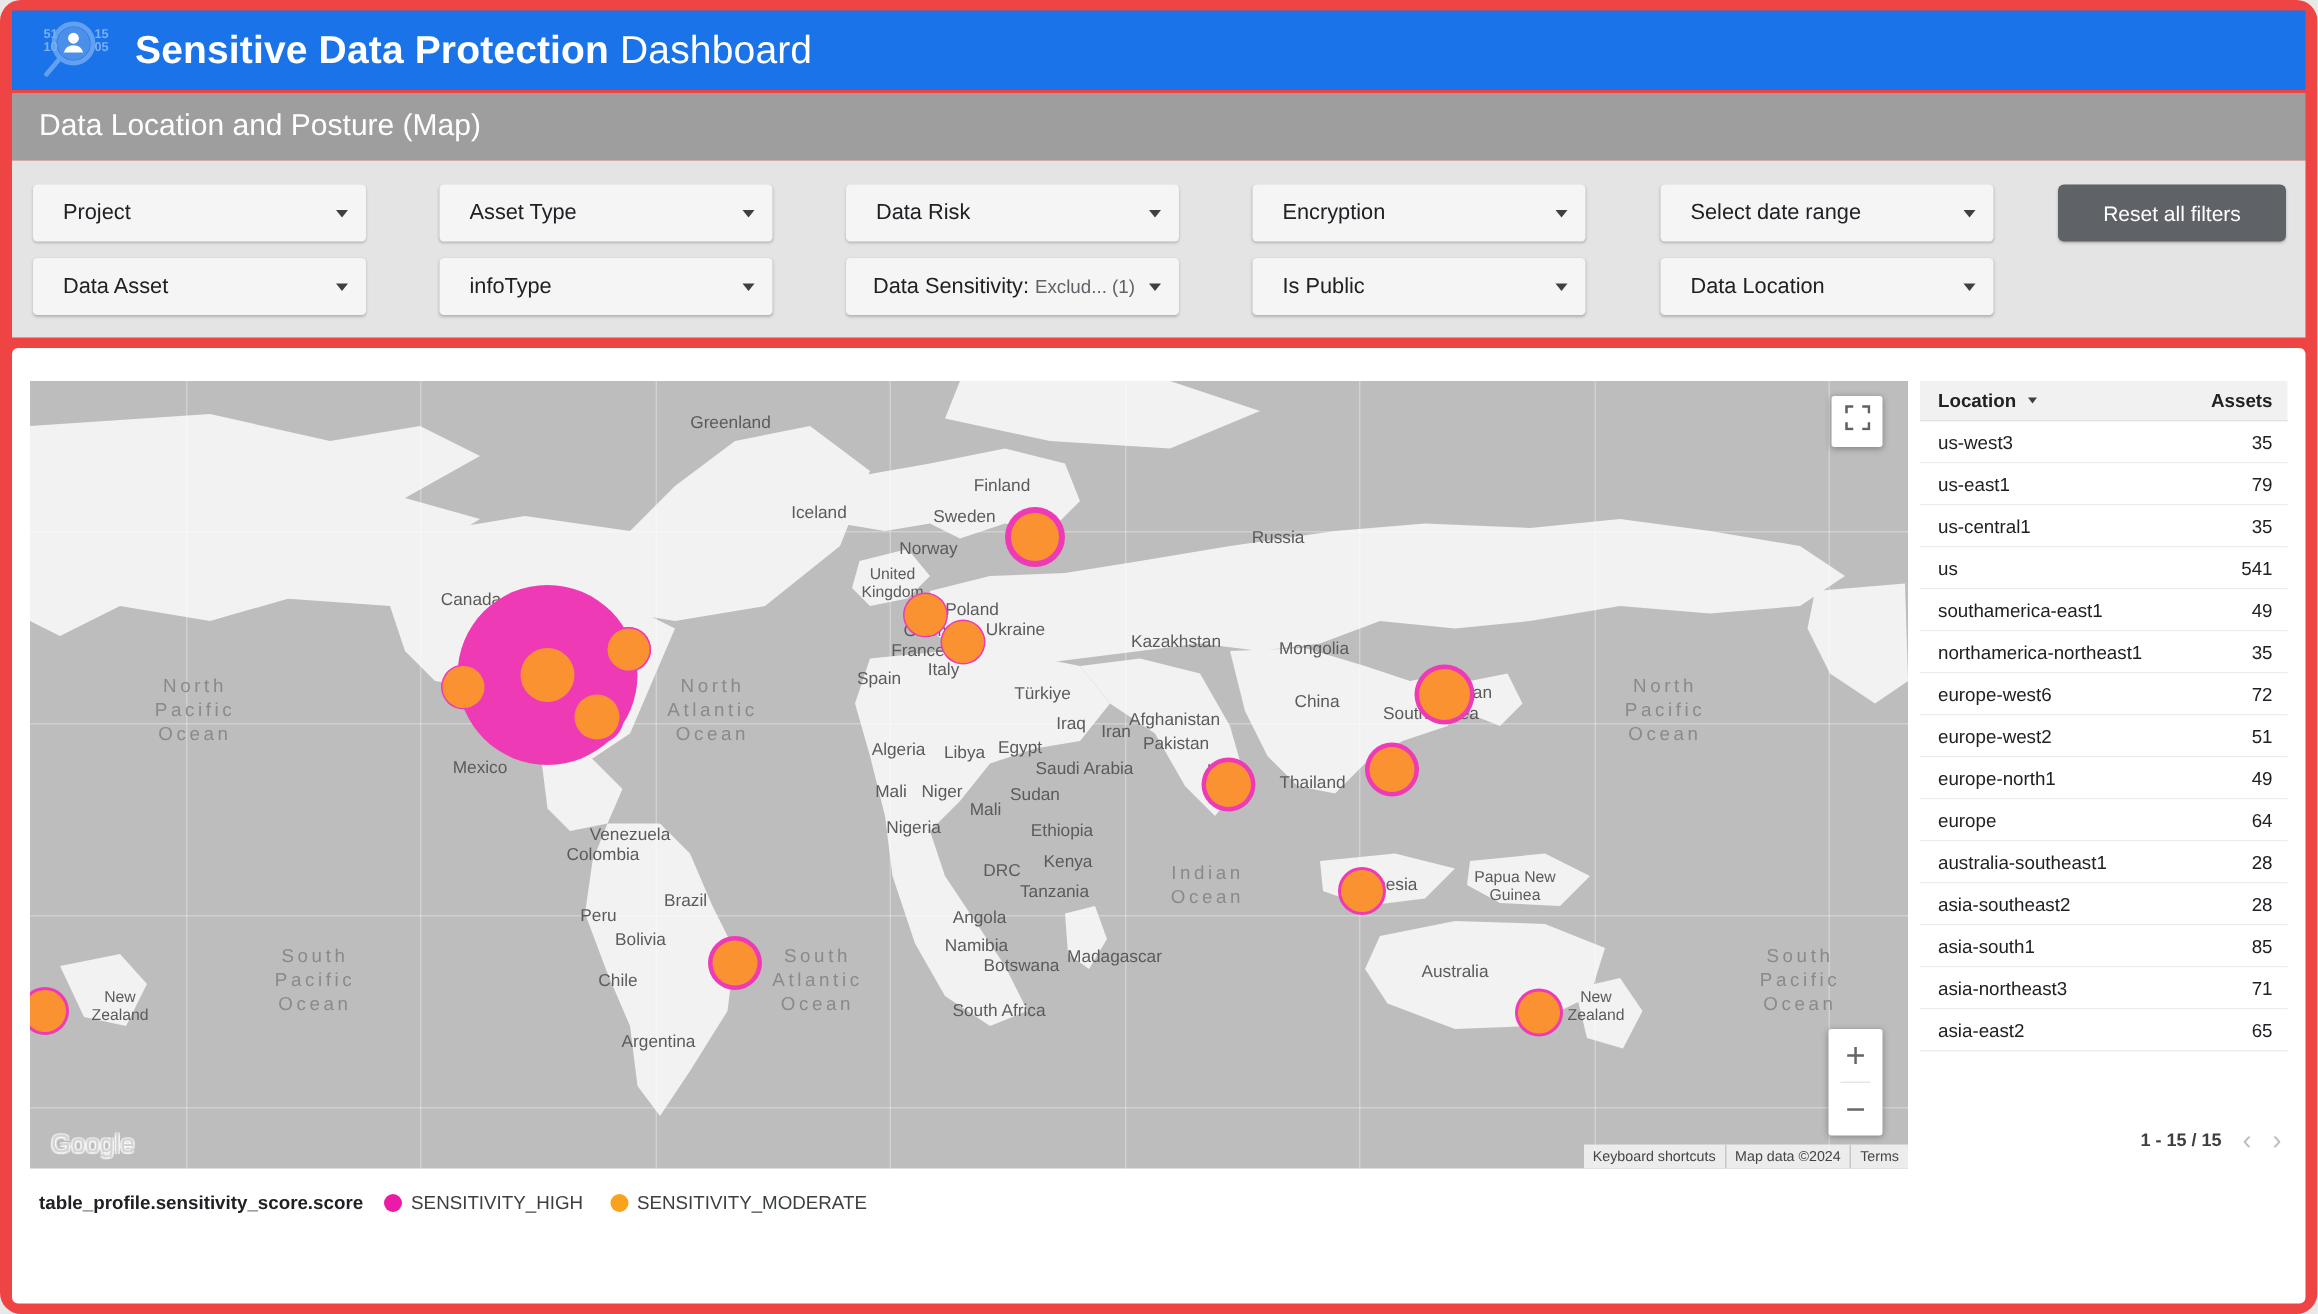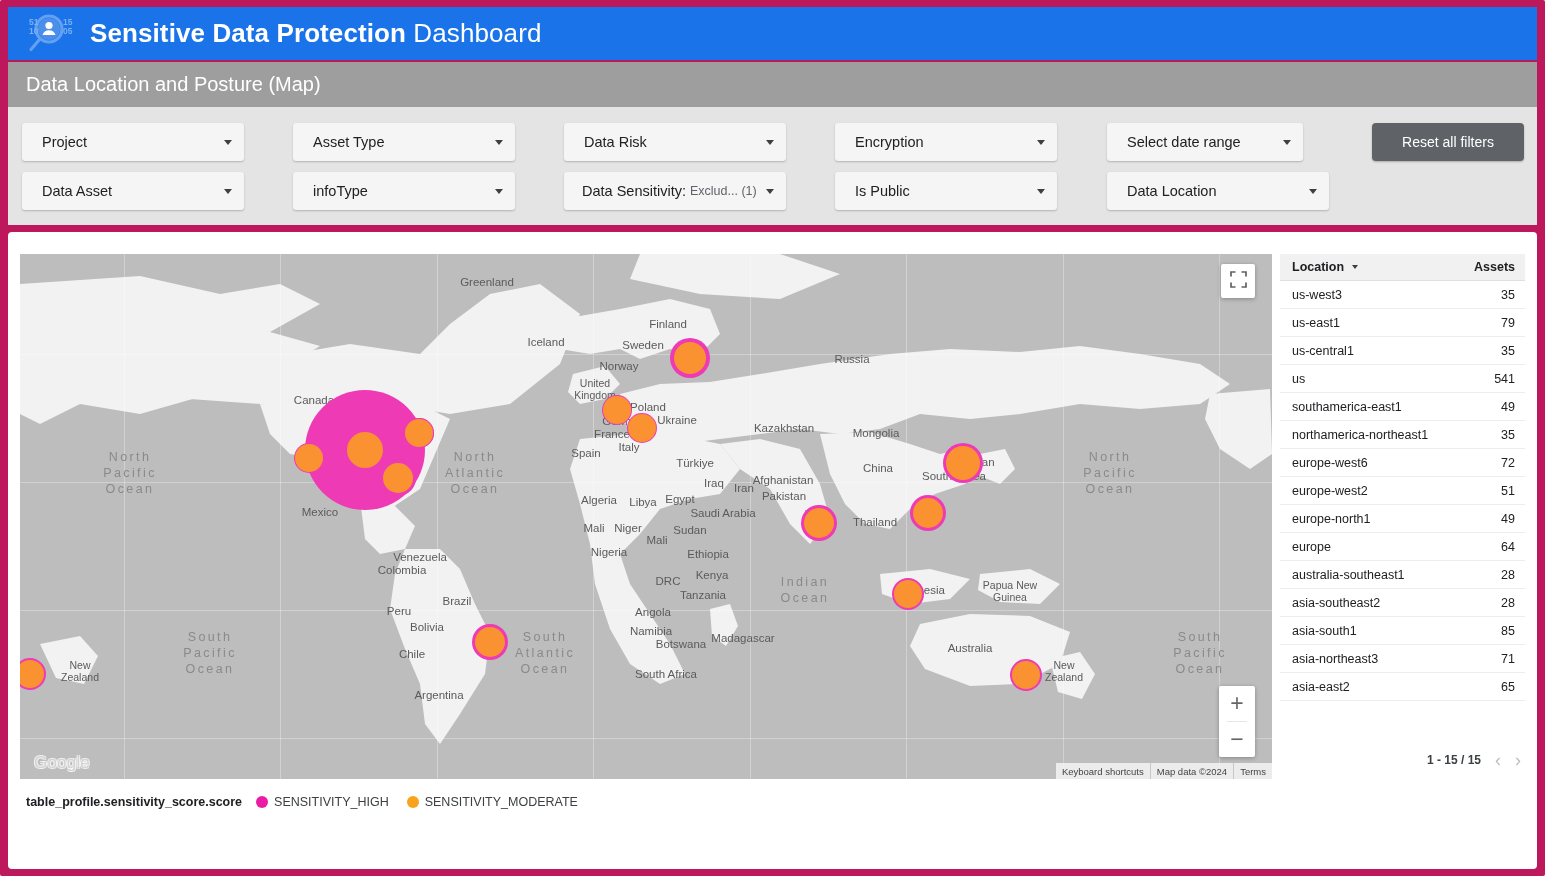--- a/index.html
+++ b/index.html
@@ -5,22 +5,22 @@
   * { box-sizing: border-box; margin: 0; padding: 0; }
   html, body {
     width: 1545px; height: 876px;
     background: #e8e8e8;
     font-family: "Liberation Sans", sans-serif;
     overflow: hidden;
   }
   #app {
     position: relative;
     width: 1545px; height: 876px;
-    background: #be185d;
-    border-radius: 2px;
+    background: #ef4444;
+    border-radius: 14px;
     overflow: hidden;
   }
 
   
   .header {
     position: absolute; left: 8px; top: 7px;
     width: 1529px; height: 53px;
     background: #1a73e8;
     display: flex; align-items: center;
     padding-left: 14px;
@@ -255,21 +255,21 @@
       <span class="caret"></span>
     </div>
     <div class="filter" style="left:556px; top:16px; width:222px;gap:11px;">
       <span class="flabel">Data Risk</span>
       <span class="caret"></span>
     </div>
     <div class="filter" style="left:827px; top:16px; width:222px;">
       <span class="flabel">Encryption</span>
       <span class="caret"></span>
     </div>
-    <div class="filter" style="left:1099px; top:16px; width:196px;">
+    <div class="filter" style="left:1099px; top:16px; width:222px;">
       <span class="flabel">Select date range</span>
       <span class="caret"></span>
     </div>
 
     <div class="filter" style="left:285px; top:65px; width:222px;">
       <span class="flabel">infoType</span>
       <span class="caret"></span>
     </div>
     <div class="filter" style="left:14px; top:65px; width:222px;">
       <span class="flabel">Data Asset</span>

